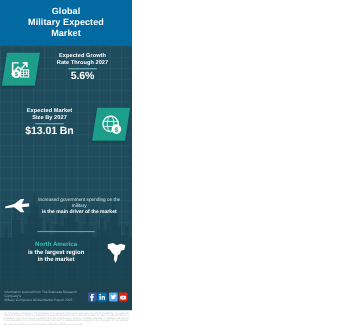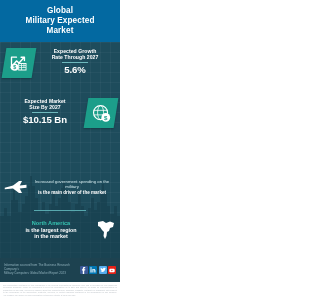--- a/index.html
+++ b/index.html
@@ -165,21 +165,21 @@
       </div>
     </div>
 
     <div class="row row-b">
       <div class="stat">
         <div class="stat-label">
           <span>Expected Market</span><br>
           <span>Size By 2027</span>
         </div>
         <div class="rule"></div>
-        <div class="stat-value">$10.15 Bn</div>
+        <div class="stat-value">$13.01 Bn</div>
       </div>
       <div class="icon-badge">
         <svg width="21" height="21" viewBox="0 0 24 24">
           <circle cx="11" cy="11" r="8" fill="none" stroke="#ffffff" stroke-width="1.3"></circle>
           <ellipse cx="11" cy="11" rx="3.4" ry="8" fill="none" stroke="#ffffff" stroke-width=".9"></ellipse>
           <path d="M3.2 8.4 L18.8 8.4 M3.2 13.6 L18.8 13.6" stroke="#ffffff" stroke-width=".9"></path>
           <circle cx="17" cy="16.5" r="5" fill="#ffffff"></circle>
           <text x="17" y="19" font-size="7" font-family="Liberation Sans, sans-serif" font-weight="bold" fill="#1c9e8a" text-anchor="middle">$</text>
         </svg>
       </div>

